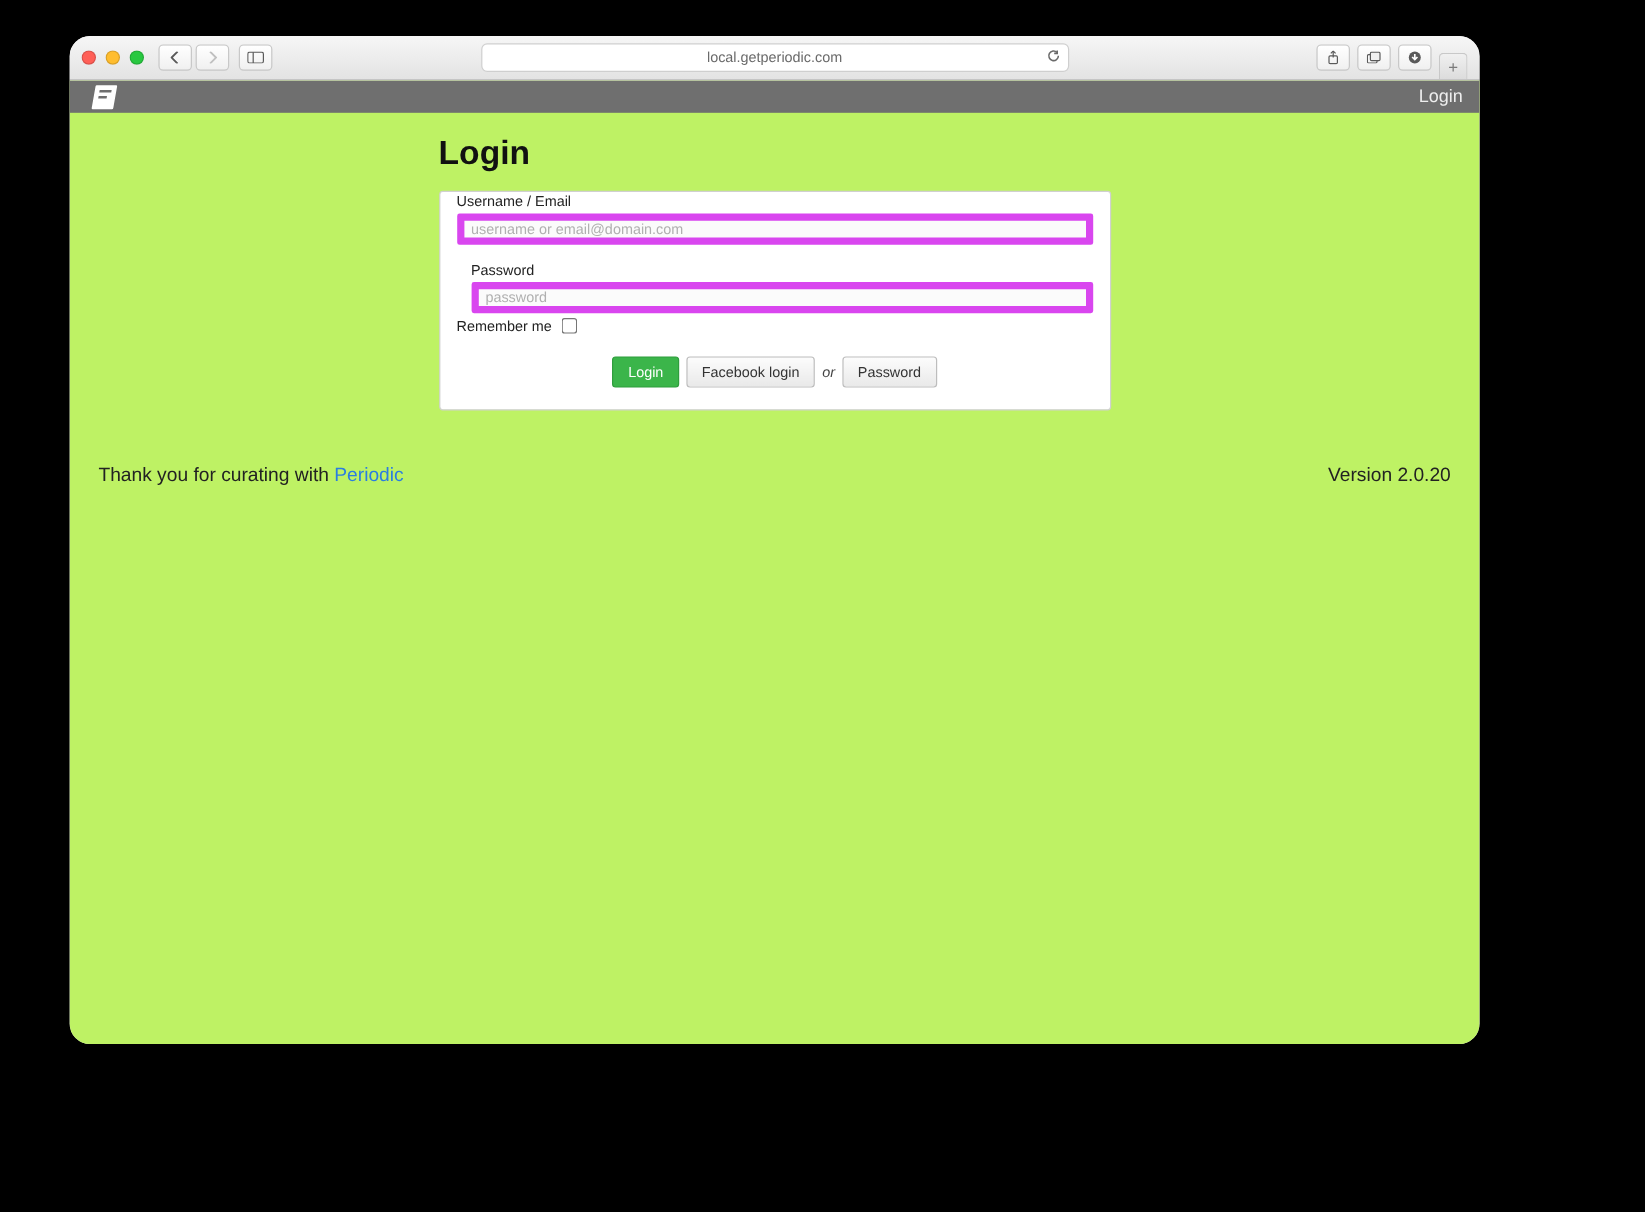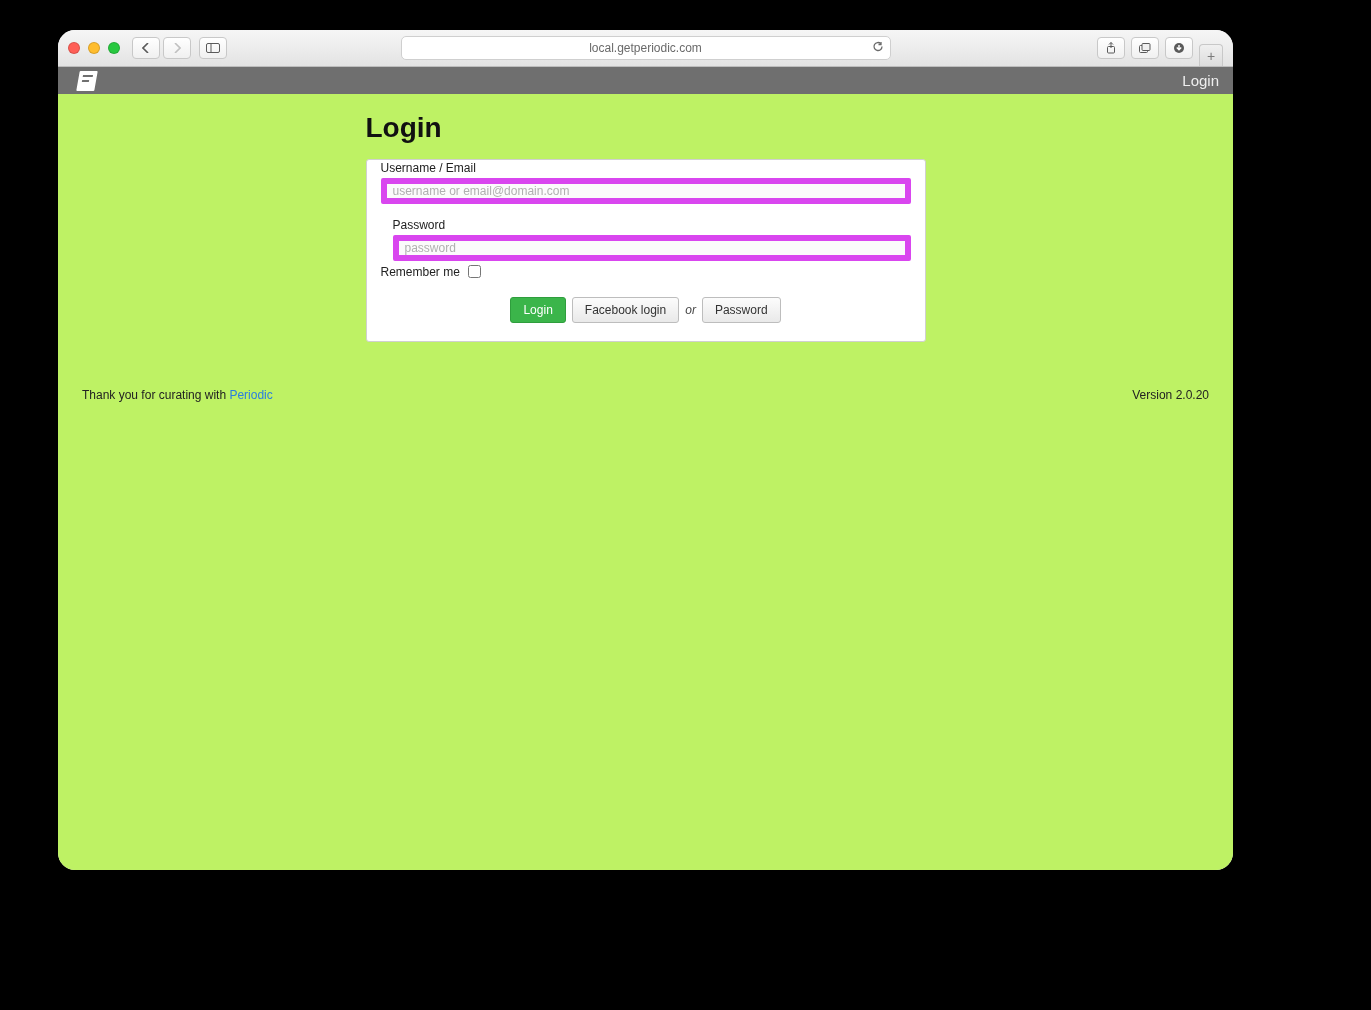--- a/index.html
+++ b/index.html
@@ -174,21 +174,21 @@
       background:#3bb54a;
       border-color:#2f9e3d;
       color:#ffffff;
     }
     .or-sep{
       font-size:12px; color:#444;font-style:italic;
     }
     .footer{
       display:flex;
       padding:16px 24px;
-      font-size:12px;
+      font-size:16px;
       color:#222222;
     }
     .footer a{ color:#2a7de1; text-decoration:none; }
     .footer .version{ margin-left:auto; color:#222;text-align:center; }
   </style>
 </head>
 <body>
 
 <div class="safari-window">
 

